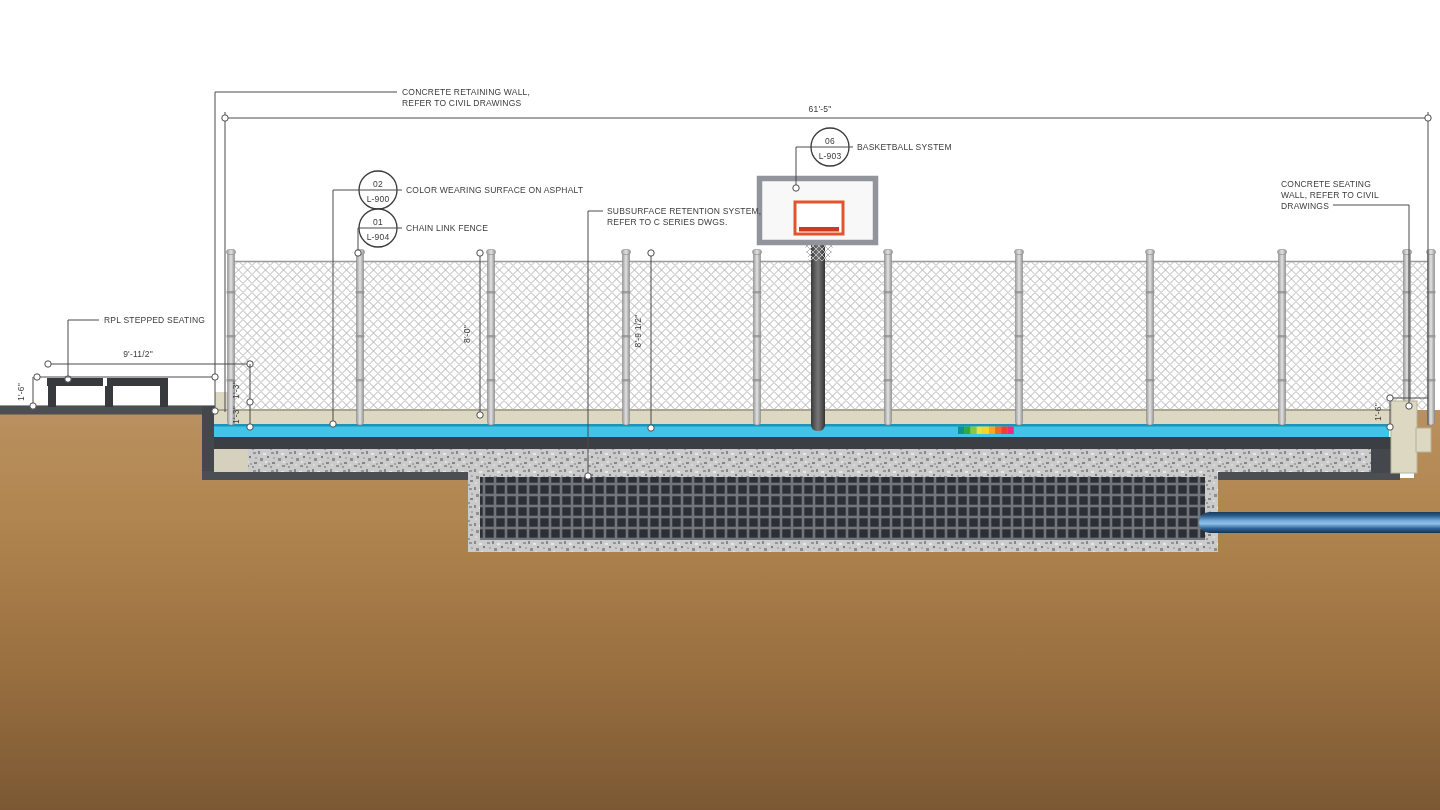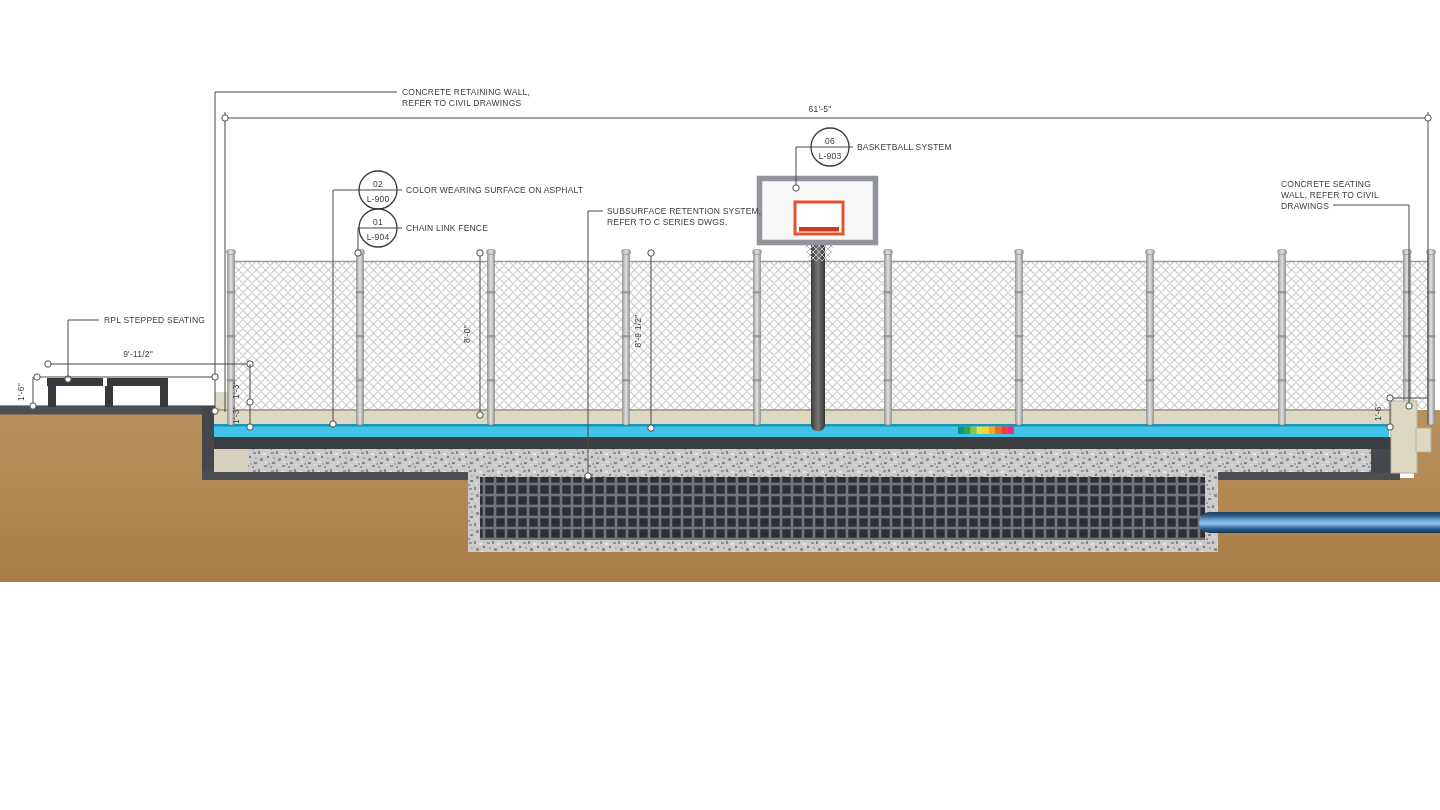--- a/index.html
+++ b/index.html
@@ -1,16 +1,16 @@
 <!DOCTYPE html>
 <html><head>
 <meta charset="utf-8">
 <style>
   html,body{margin:0;padding:0;background:#ffffff;}
-  .stage{width:1440px;height:582px;position:relative;overflow:hidden;background:#fff;}
+  .stage{width:1440px;height:810px;position:relative;overflow:hidden;background:#fff;}
   svg{display:block;font-family:"Liberation Sans", sans-serif;}
   text{fill:#3a3a3a;font-size:8.5px;letter-spacing:.2px;}
   .dimline{stroke:#4a4a4a;stroke-width:1;fill:none;}
   .node{fill:#ffffff;stroke:#4a4a4a;stroke-width:1;}
   .callout{fill:#ffffff;stroke:#3a3a3a;stroke-width:1.3;}
   .dimtext{font-size:8.5px;}
 </style>
 </head>
 <body>
 

